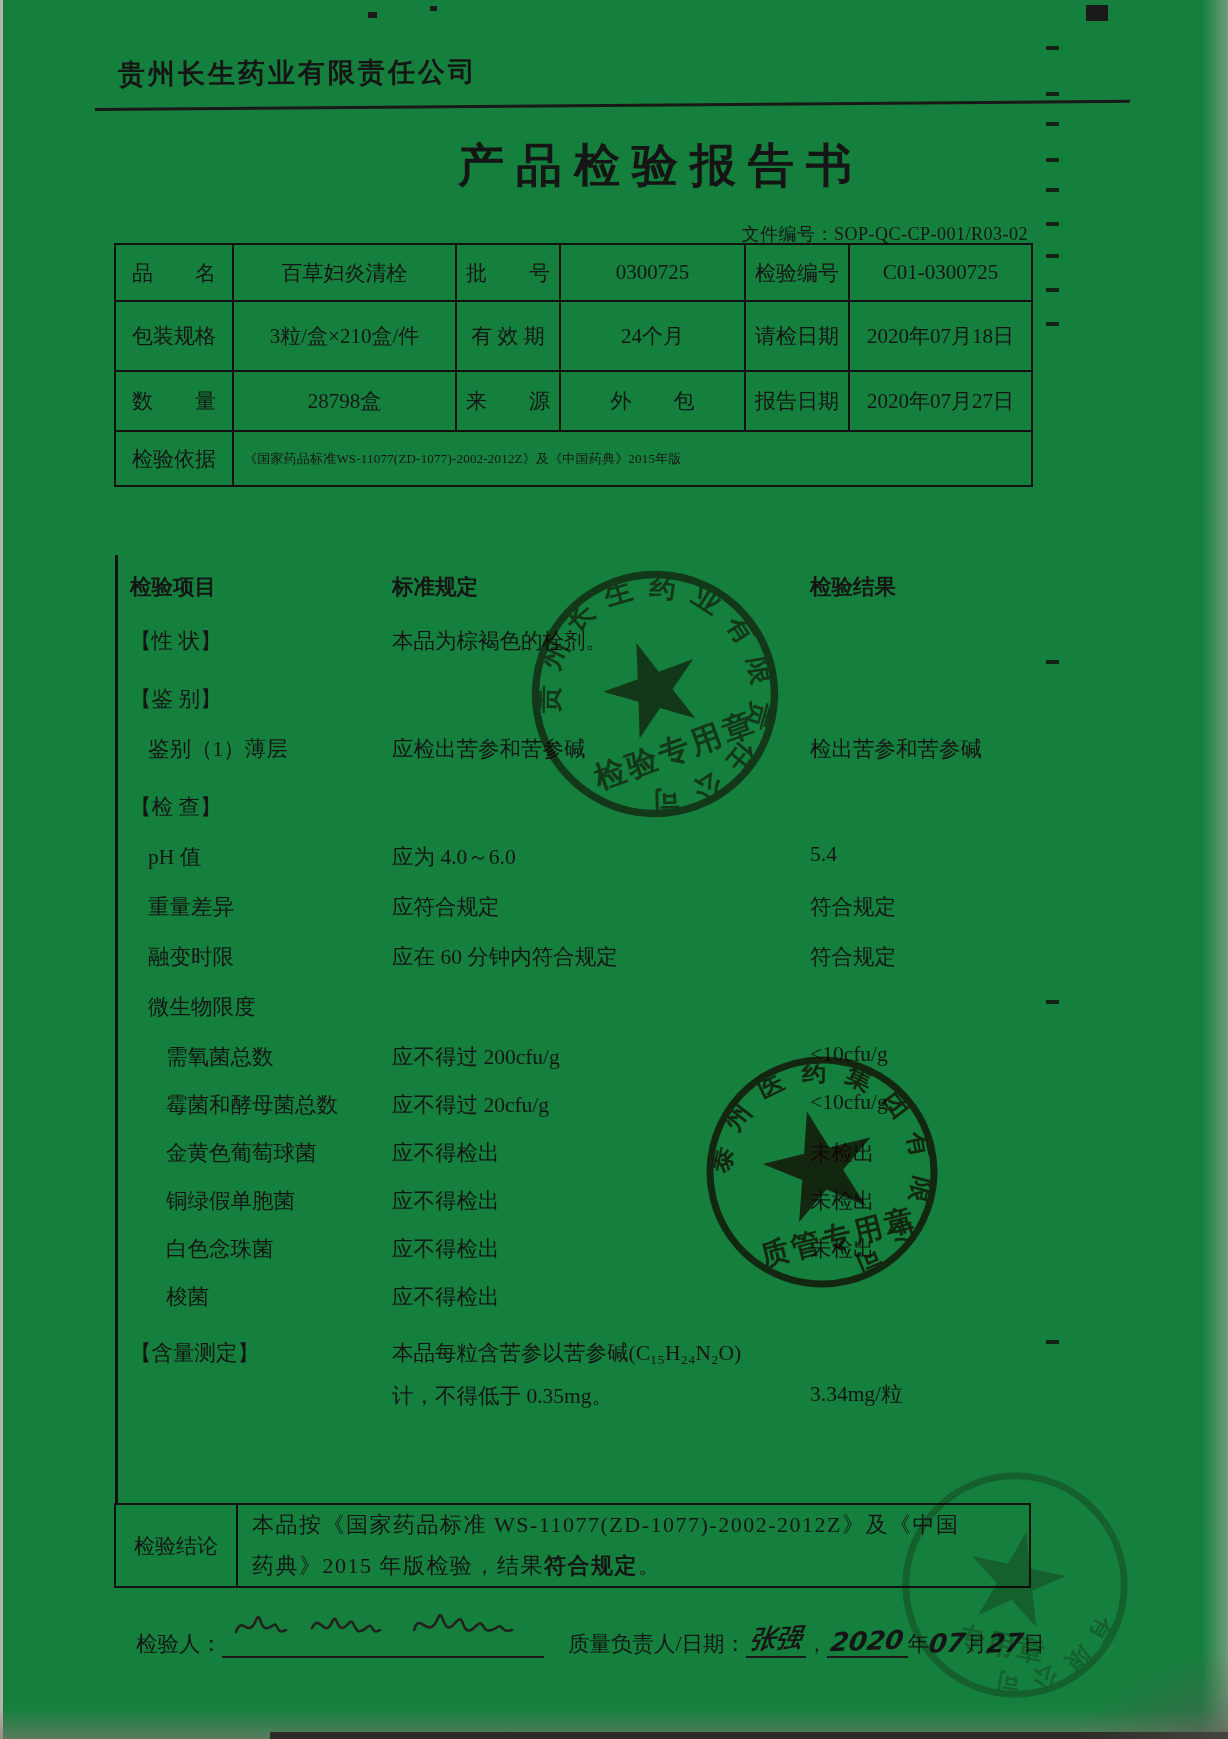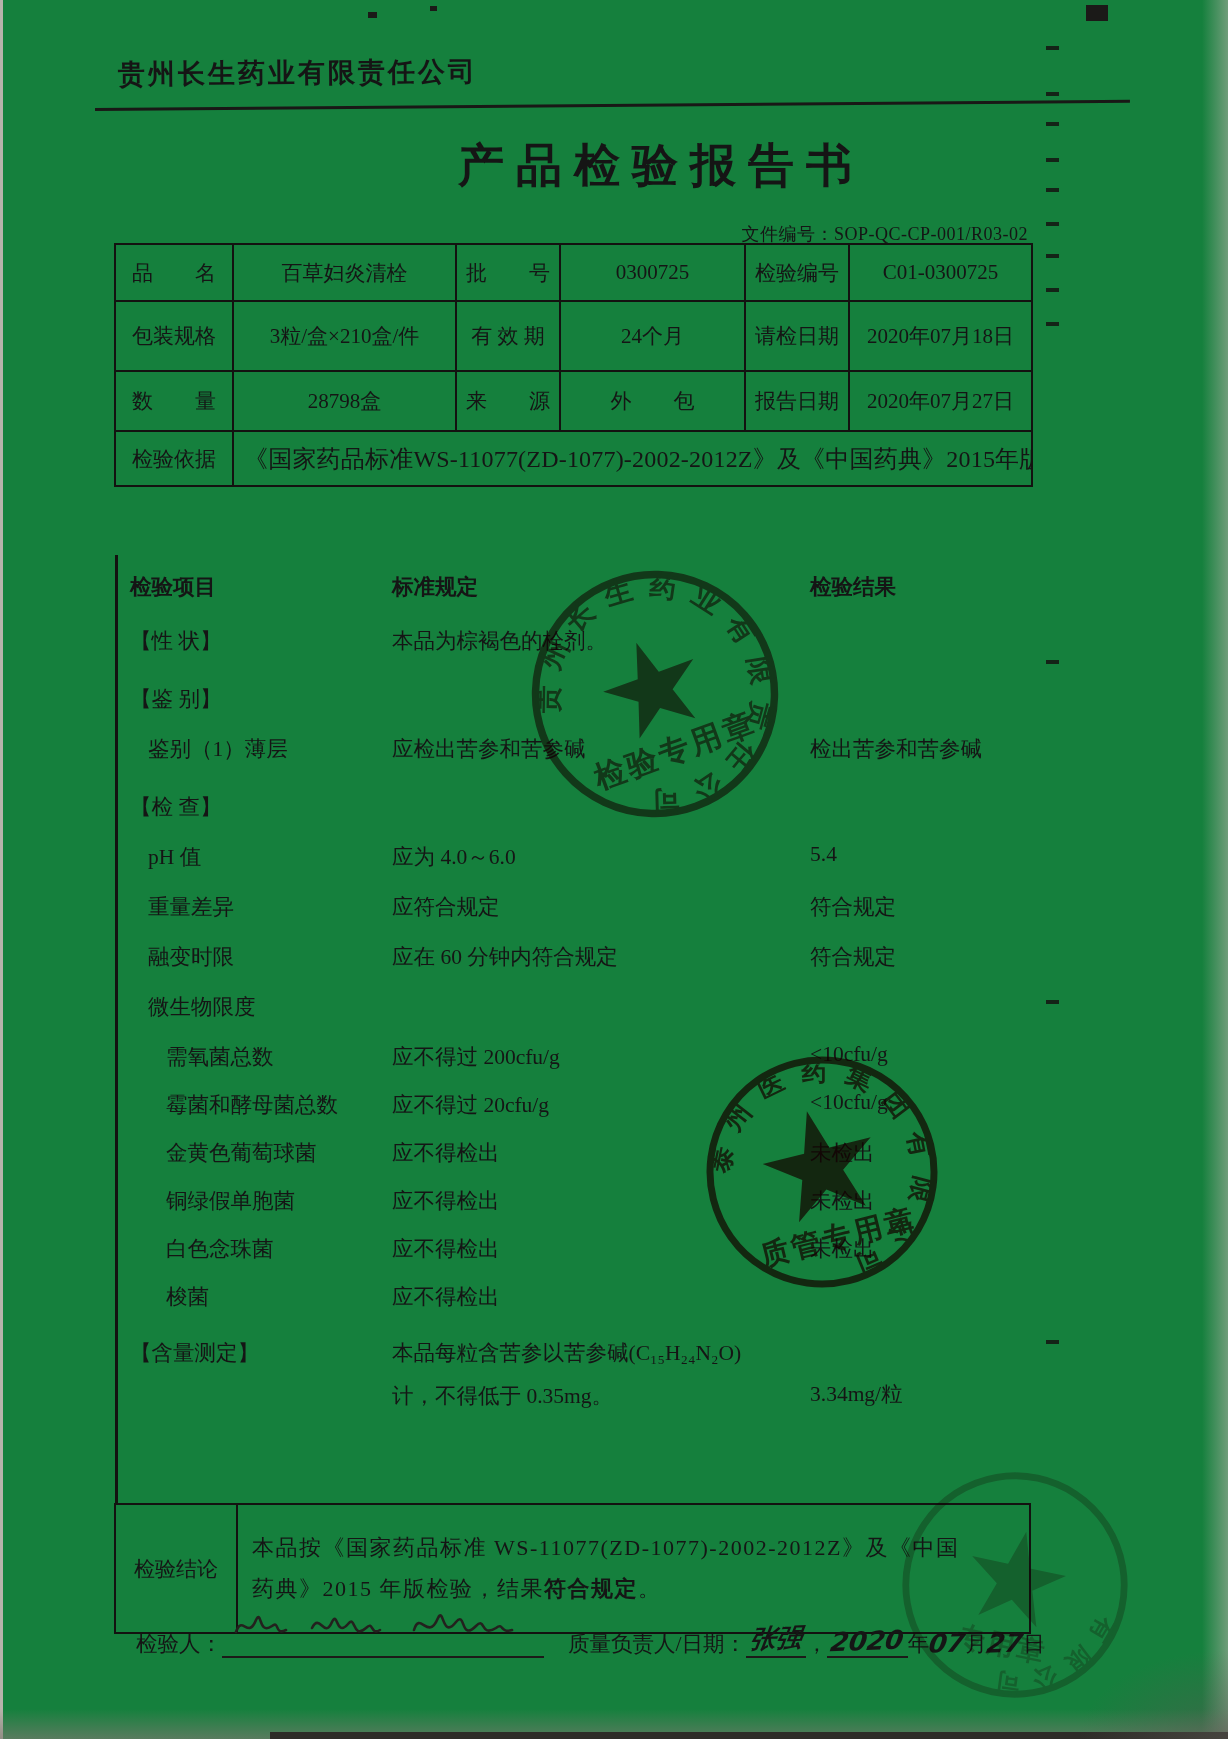--- a/index.html
+++ b/index.html
@@ -26,42 +26,42 @@
     transform:rotate(-.45deg);transform-origin:left center;}
   .title{position:absolute;left:0;top:135px;width:100%;text-align:center;
     font-size:46px;font-weight:bold;letter-spacing:12px;padding-left:47px;}
   .doc-no{position:absolute;right:200px;top:222px;font-size:18px;letter-spacing:.5px;}
   
   table.info{position:absolute;left:114px;top:243px;width:917px;border-collapse:collapse;
     table-layout:fixed;padding-left:32px;}
   table.info td{border:2.5px solid #131210;text-align:center;font-size:21px;
     padding:2px 4px;overflow:hidden;white-space:nowrap;}
   table.info td.lab{font-weight:normal;}
-  table.info td.basis{ text-align:left;padding-left:10px;font-size:24px;letter-spacing:.2px;}
+  table.info td.basis{ text-align:left;padding-left:10px;font-size:13px;letter-spacing:.2px;}
   
   .left-rule{position:absolute;left:115px;top:555px;width:2.5px;height:950px;background:#131210;}
   .results{position:absolute;left:130px;top:572px;width:905px;font-size:21.5px;}
   .res-row{display:flex;align-items:flex-start;}
   .res-row .c-item{width:262px;flex:none;}
   .res-row .c-std{width:418px;flex:none;}
   .res-row .c-res{flex:1;}
   .res-header{font-weight:bold;height:46px;}
   .r-heading{height:50px;margin-top:8px;justify-content:space-between;}
   .r-sub{height:50px;}
   .r-sub .c-item{padding-left:18px;box-sizing:border-box;}
   .r-micro{height:48px;}
   .r-micro .c-item{padding-left:36px;box-sizing:border-box;}
   .r-assay{margin-top:8px;}
   .r-assay .c-res{align-self:flex-end;padding-bottom:2px;}
   .std2{display:block;margin-top:14px;}
   
   table.concl{position:absolute;left:114px;top:1503px;width:917px;border-collapse:collapse;table-layout:fixed;}
   table.concl td{border:2.5px solid #131210;font-size:21px;}
   table.concl td.lab{text-align:center;width:118px;}
-  table.concl td.txt{padding:23px 14px;font-size:22px;line-height:1.85;letter-spacing:1.5px;}
+  table.concl td.txt{padding:0 14px;font-size:22px;line-height:1.85;letter-spacing:1.5px;}
   .concl-bold{font-weight:bold;}
   
   .footer{position:absolute;left:136px;top:1606px;width:1010px;display:flex;
     align-items:flex-end;font-size:21.5px;white-space:nowrap;}
   .sig-area{border-bottom:2px solid #1c1b19;padding:0 6px;display:inline-block;}
   .hand{font-family:"DejaVu Sans",sans-serif;font-style:italic;font-weight:bold;
     transform:skewX(-10deg) rotate(-2deg);display:inline-block;font-size:26px;}
   .u{border-bottom:2px solid #1c1b19;display:inline-block;padding:0 4px;}
   
   .stamp{position:absolute;mix-blend-mode:multiply;pointer-events:none;}

